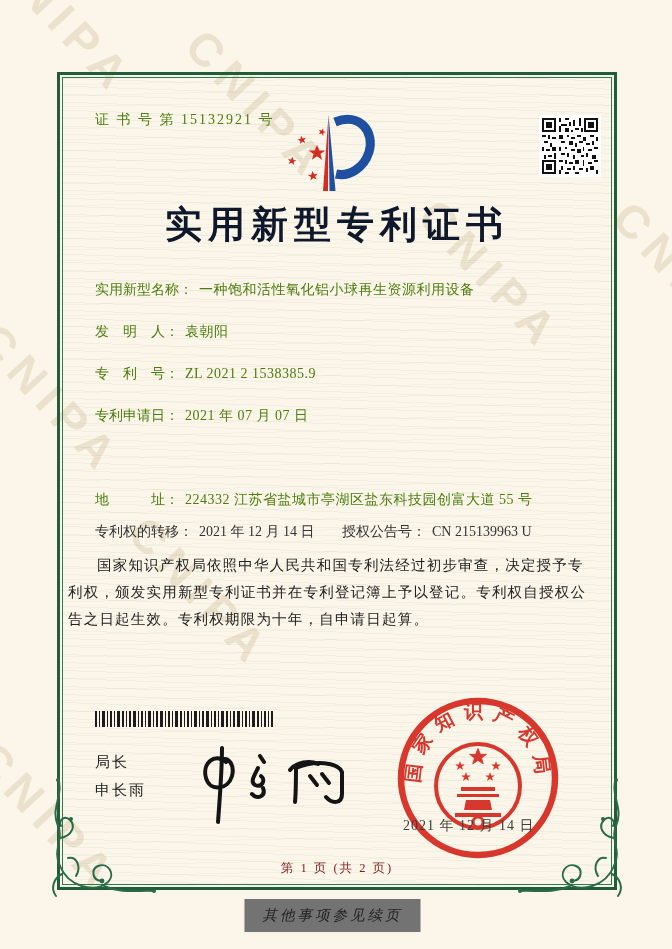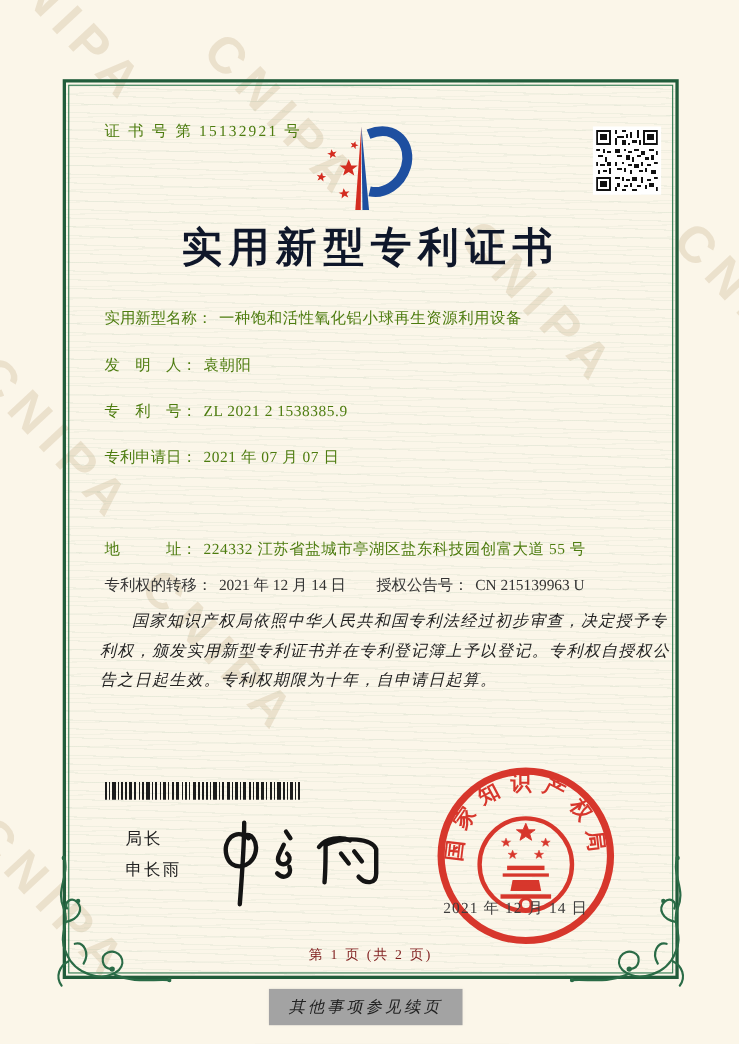--- a/index.html
+++ b/index.html
@@ -28,41 +28,41 @@
   .cert-no{position:absolute;left:95px;top:111px;font-size:14px;letter-spacing:2px;color:#4d7c0f;}
   .title{
     position:absolute;left:57px;top:200px;width:560px;text-align:center;
     font-size:37px;font-weight:bold;letter-spacing:6px;color:#0f172a;
   }
   .field-row{position:absolute;left:95px;width:480px;font-size:14px;color:#4d7c0f;white-space:nowrap;}
   .field-row .fvalue{margin-left:6px;letter-spacing:0.5px;}
   .grant-row{position:absolute;left:95px;top:523px;width:500px;font-size:14px;color:#333;white-space:nowrap;}
   .grant-no{position:absolute;left:235px;margin-left:12px;}
   .body-text{
-    position:absolute;left:91px;top:552px;width:524px;
+    position:absolute;left:68px;top:552px;width:524px;
     font-size:14.5px;line-height:27px;letter-spacing:1.2px;
-    font-style:italic;color:#222;
+    color:#222;
   }
   .body-text p{margin:0;text-indent:2em;}
   .barcode{position:absolute;left:95px;top:711px;}
   .signer{position:absolute;left:95px;font-family:"Liberation Sans","DejaVu Sans",sans-serif;
-    font-size:15px;color:#222;letter-spacing:2px;margin-left:19px;}
+    font-size:15px;color:#222;letter-spacing:2px;}
   .signature{position:absolute;left:192px;top:742px;}
   .seal{position:absolute;left:394px;top:694px;opacity:0.92;}
   .seal-date{
     position:absolute;left:403px;top:817px;width:150px;font-size:14px;
     letter-spacing:1px;color:#3d3d3d;white-space:nowrap;z-index:5;
   }
   .page-num{
     position:absolute;left:57px;top:860px;width:560px;text-align:center;
     font-size:12.5px;letter-spacing:2px;color:#7f1d1d;
   }
   .note-box{
     position:absolute;left:50%;top:899px;transform:translateX(-52%);
-    background:#a3a3a3;padding:7px 18px;font-size:14.5px;font-style:italic;
+    background:#737373;padding:7px 18px;font-size:14.5px;font-style:italic;
     letter-spacing:3px;color:#222;box-shadow:0 0 4px rgba(0,0,0,0.04);
   }
   .logo{position:absolute;left:282px;top:108px;}
   .qr{position:absolute;left:539px;top:115px;background:#fff;padding:3px;}
   .ornament{position:absolute;z-index:3;}
 </style>
 </head>
 <body>
 
 <div class="page">

